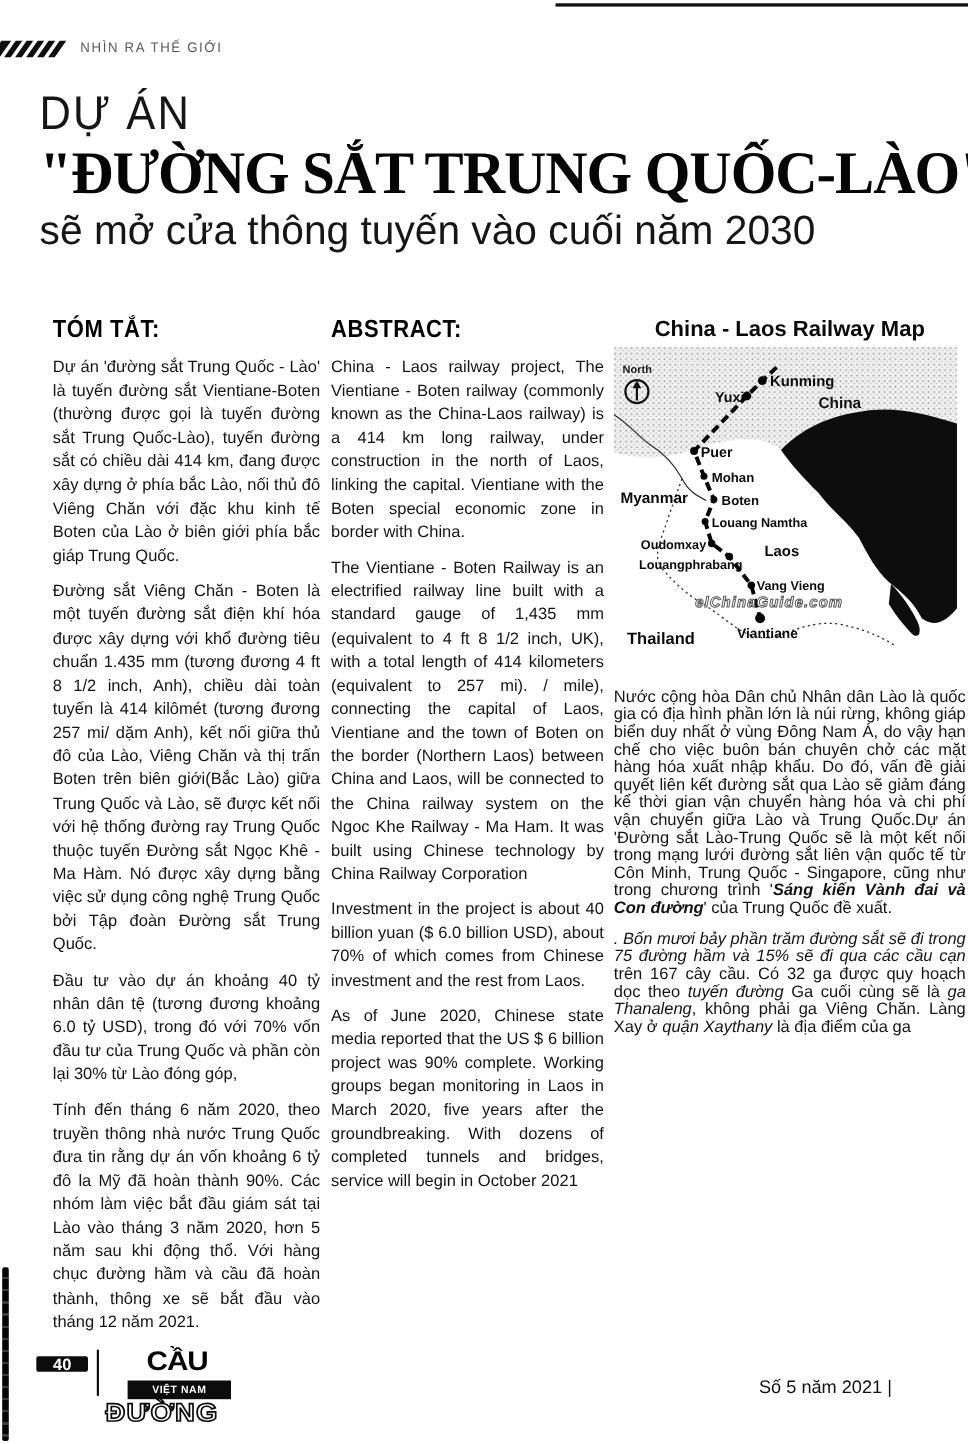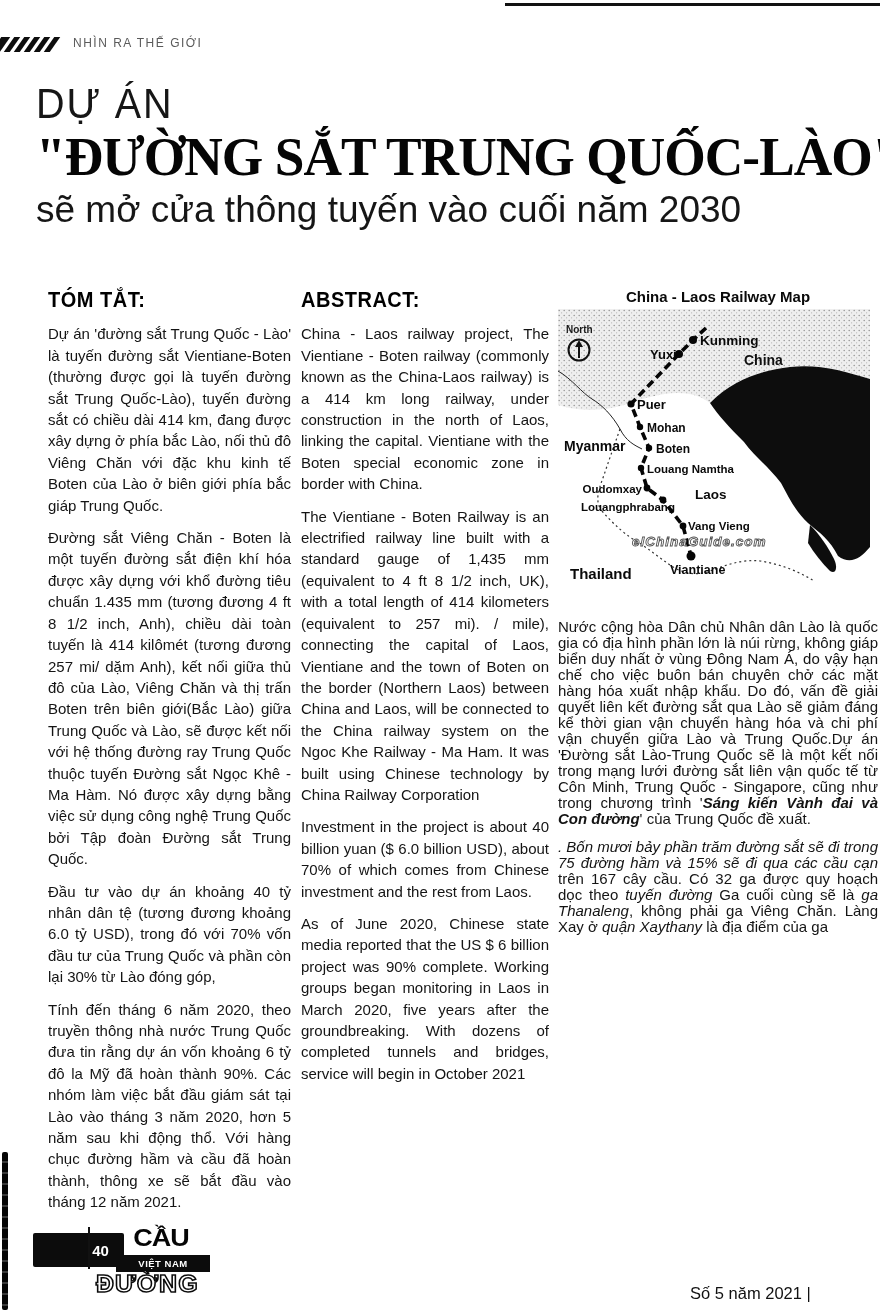--- a/index.html
+++ b/index.html
@@ -28,36 +28,36 @@
   .author .a-role{font-style:italic;font-size:14.5px;margin-top:2px;margin-left:8px;color:#222;}
   .author .rule-b{height:2px;background:#111;width:155px;margin-top:6px;margin-left:2px;}
   
   .col{position:absolute;top:288px;font-size:15px;line-height:21.4px;text-align:justify;color:#141414;}
   #col1{left:48px;width:243px;}
   #col2{left:301px;width:248px;}
   .col-head{font-weight:bold;font-size:20px;letter-spacing:.5px;color:#000;transform:scaleY(1.12);transform-origin:left top;margin-bottom:14px;text-align:left;}
   .col p{margin:0 0 11px 0;}
   
   #col3{position:absolute;left:558px;top:288px;width:320px;}
-  .map-title{font-weight:bold;font-size:15px;text-align:center;margin-bottom:4px;color:#0a0a0a;}
+  .map-title{font-weight:bold;font-size:20px;text-align:center;margin-bottom:4px;color:#0a0a0a;}
   .map-frame{width:312px;height:282px;margin:0 auto;}
   .map-caption{font-style:italic;font-size:15.5px;line-height:1.3;text-align:center;width:280px;margin:12px auto 0 auto;color:#1c1c1c;}
   .article{margin-top:24px;font-size:15px;line-height:16px;text-align:justify;color:#141414;}
   .article p{margin:0 0 12px 0;}
   .bi{font-weight:bold;font-style:italic;}
   .it{font-style:italic;}
   
-  .page-num{position:absolute;left:33px;top:1233px;width:47px;height:34px;background:#0c0c0c;color:#fff;font-weight:bold;font-size:15px;display:flex;align-items:center;justify-content:center;border-radius:2px;padding-left:44px;}
+  .page-num{position:absolute;left:33px;top:1233px;width:47px;height:14px;background:#0c0c0c;color:#fff;font-weight:bold;font-size:15px;display:flex;align-items:center;justify-content:center;border-radius:2px;}
   .footer-divider{position:absolute;left:88px;top:1227px;width:2px;height:42px;background:#111;}
   .logo{position:absolute;left:96px;top:1226px;width:130px;}
   .logo-row1{display:flex;align-items:center;flex-direction:column;}
   .logo-cau{font-weight:bold;font-size:27px;line-height:1;letter-spacing:-1px;color:#050505;transform:scaleY(.9);transform-origin:left top;}
   .logo-badge{background:#0c0c0c;color:#fff;font-weight:bold;font-size:9.5px;padding:3px 22px;margin-left:4px;margin-top:2px;letter-spacing:.5px;}
   .logo-duong{font-weight:bold;font-size:25px;line-height:1;letter-spacing:1px;color:#fff;-webkit-text-stroke:1.6px #0a0a0a;margin-top:1px;transform:scaleY(.92);transform-origin:left top;}
-  .issue{position:absolute;left:690px;top:1284px;font-size:16.5px;color:#111;}
+  .issue{position:absolute;left:690px;top:1252px;font-size:16.5px;color:#111;}
   
   .spine{position:absolute;left:2px;top:1152px;width:6px;height:158px;background:repeating-linear-gradient(180deg,#050505 0 9px,#3a3a3a 9px 11px);border-radius:2px;}
   svg text{font-family:"Liberation Sans",sans-serif;}
 </style>
 </head>
 <body>
 
 <div id="page">
 
   <div class="top-rule"></div>

